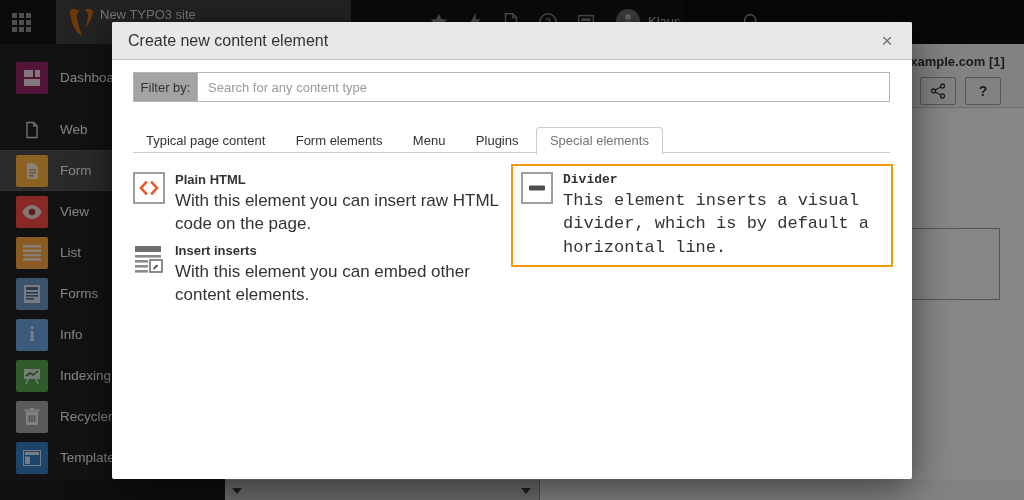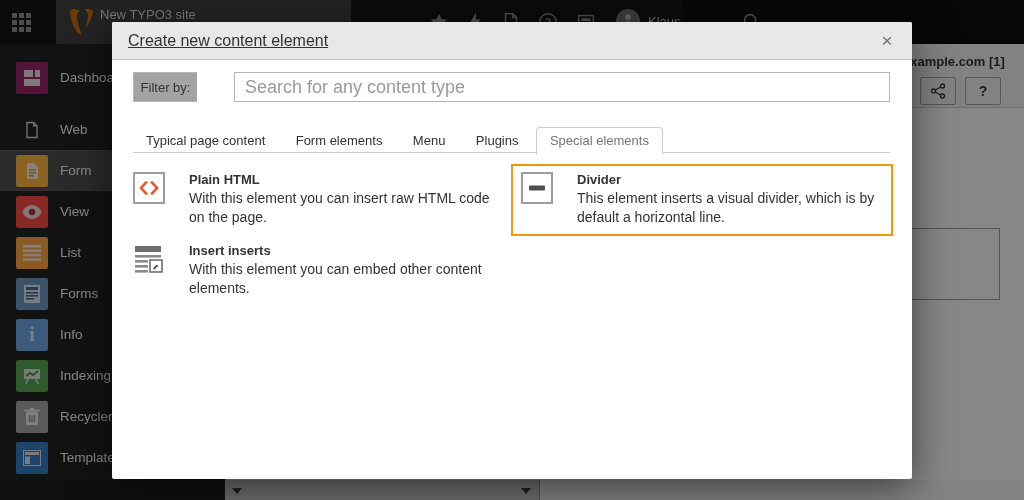--- a/index.html
+++ b/index.html
@@ -48,47 +48,47 @@
 
   
   .overlay { position:absolute; left:0; top:0; width:1024px; height:500px;
              background:rgba(0,0,0,0.45); z-index:50; }
 
   
   .modal { position:absolute; left:112px; top:22px; width:800px; height:457px; background:#fff;
            z-index:100; box-shadow:0 8px 40px rgba(0,0,0,0.55); border-radius:2px; }
   .modal-header { position:relative; height:38px; background:#e8e8e8; border-bottom:1px solid #c4c4c4;
                   border-radius:2px 2px 0 0; }
-  .modal-title { position:absolute; left:16px; top:0; line-height:38px; font-size:16px; color:#333;text-decoration:underline; }
+  .modal-title { position:absolute; left:16px; top:0; line-height:38px; font-size:16px; color:#333; }
   .modal-close { position:absolute; right:14px; top:8px; width:22px; height:22px; border:none;
                  background:transparent; font-size:19px; color:#737373; cursor:pointer; line-height:22px; }
 
   .filter-group { position:absolute; left:21px; top:50px; width:757px; height:30px; display:flex; }
   .filter-addon { flex:0 0 64px; background:#a3a3a3; border:1px solid #b5b5b5; border-right:none;
                   font-size:13px; color:#333; display:flex; align-items:center; justify-content:center; }
-  .filter-input { flex:1; border:1px solid #b5b5b5; font-size:18px; color:#333; padding:0 10px;
-                  outline:none; background:#fff;margin-left:37px; }
+  .filter-input { flex:1; border:1px solid #b5b5b5; font-size:13px; color:#333; padding:0 10px;
+                  outline:none; background:#fff; }
   .filter-input::placeholder { color:#9a9a9a; }
 
   .tabs { position:absolute; left:21px; top:105px; width:757px; height:26px;
           border-bottom:1px solid #ccc; white-space:nowrap; }
   .tab { display:inline-block; padding:5px 13px 6px; font-size:13px; color:#333; cursor:pointer;
          position:relative; margin-bottom:-1px; }
   .tab.active { background:#fff; color:#737373; border:1px solid #ccc; border-bottom:1px solid #fff;
                 border-radius:4px 4px 0 0; }
 
-  .card { position:absolute; display:flex; gap:24px; padding:6px 8px; border:2px solid transparent;
+  .card { position:absolute; display:flex; gap:10px; padding:6px 8px; border:2px solid transparent;
           cursor:pointer; }
-  .card.selected { border-color:#f0990a; }
+  .card.selected { border-color:#f0990a;font-family:Liberation Mono, monospace; }
   .icon-box { flex:0 0 32px; width:32px; height:32px; border:2px solid #9e9e9e; background:#fff;
               display:flex; align-items:center; justify-content:center; }
   .icon-box.noborder { border:none; }
   .card-text { min-width:0; }
   .card-title { font-size:13px; font-weight:bold; color:#333; line-height:1.3; }
-  .card-desc { font-size:14px; color:#333; line-height:1.38; }
+  .card-desc { font-size:17px; color:#333; line-height:1.38; }
 </style>
 </head>
 <body>
 
 <div class="stage">
 
   <div class="topbar">
     <svg class="gridmenu" viewBox="0 0 20 20">
       <g fill="#8f8f8f">
         <rect x="0" y="0" width="5" height="5"></rect>

